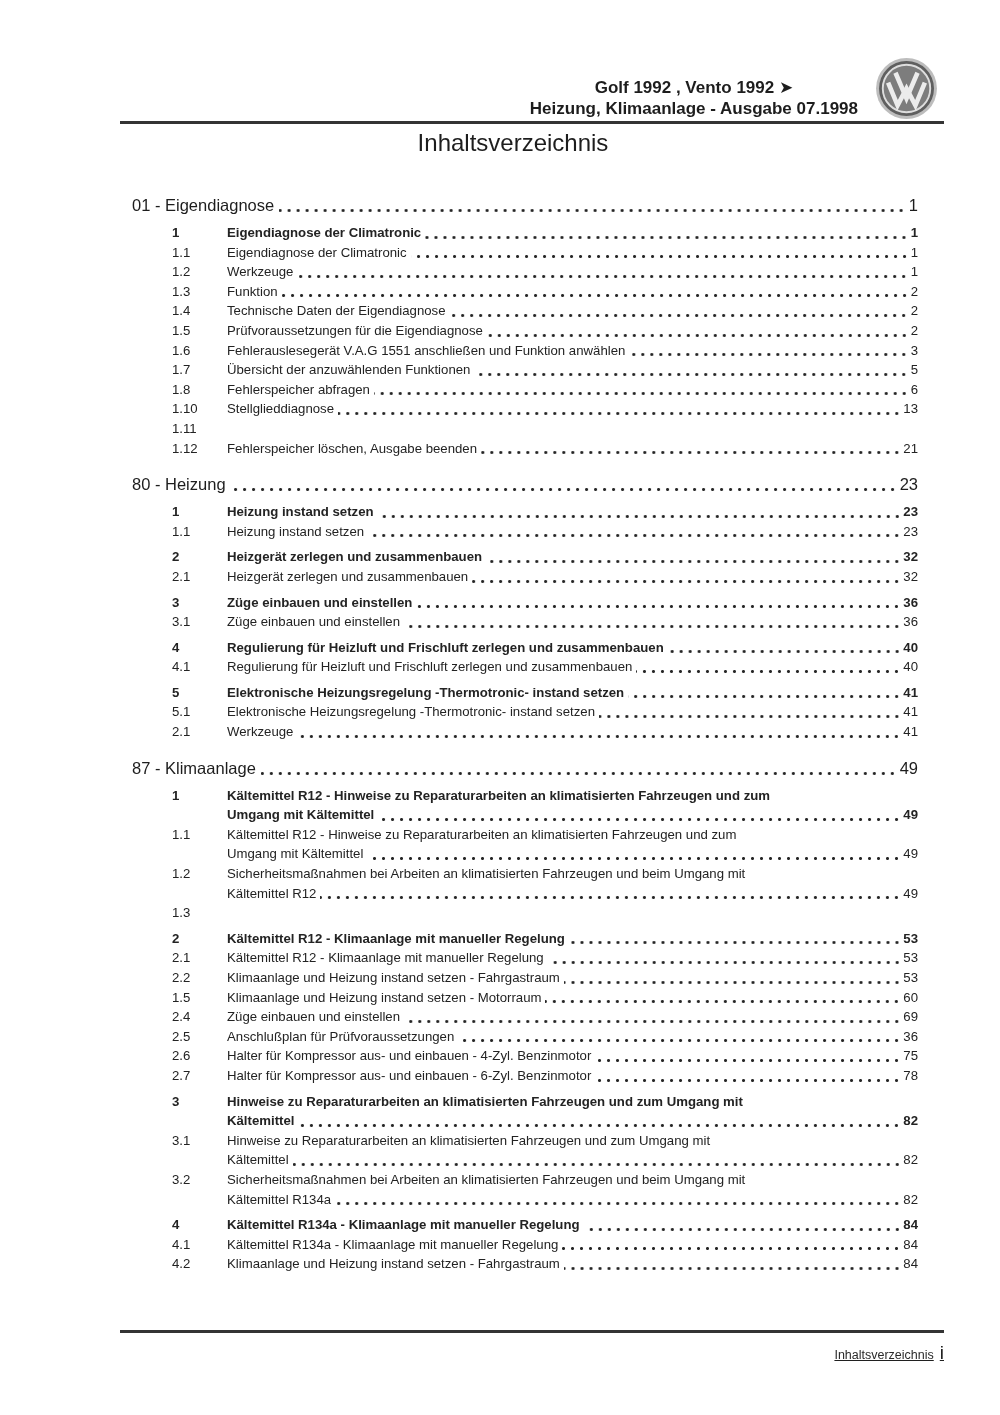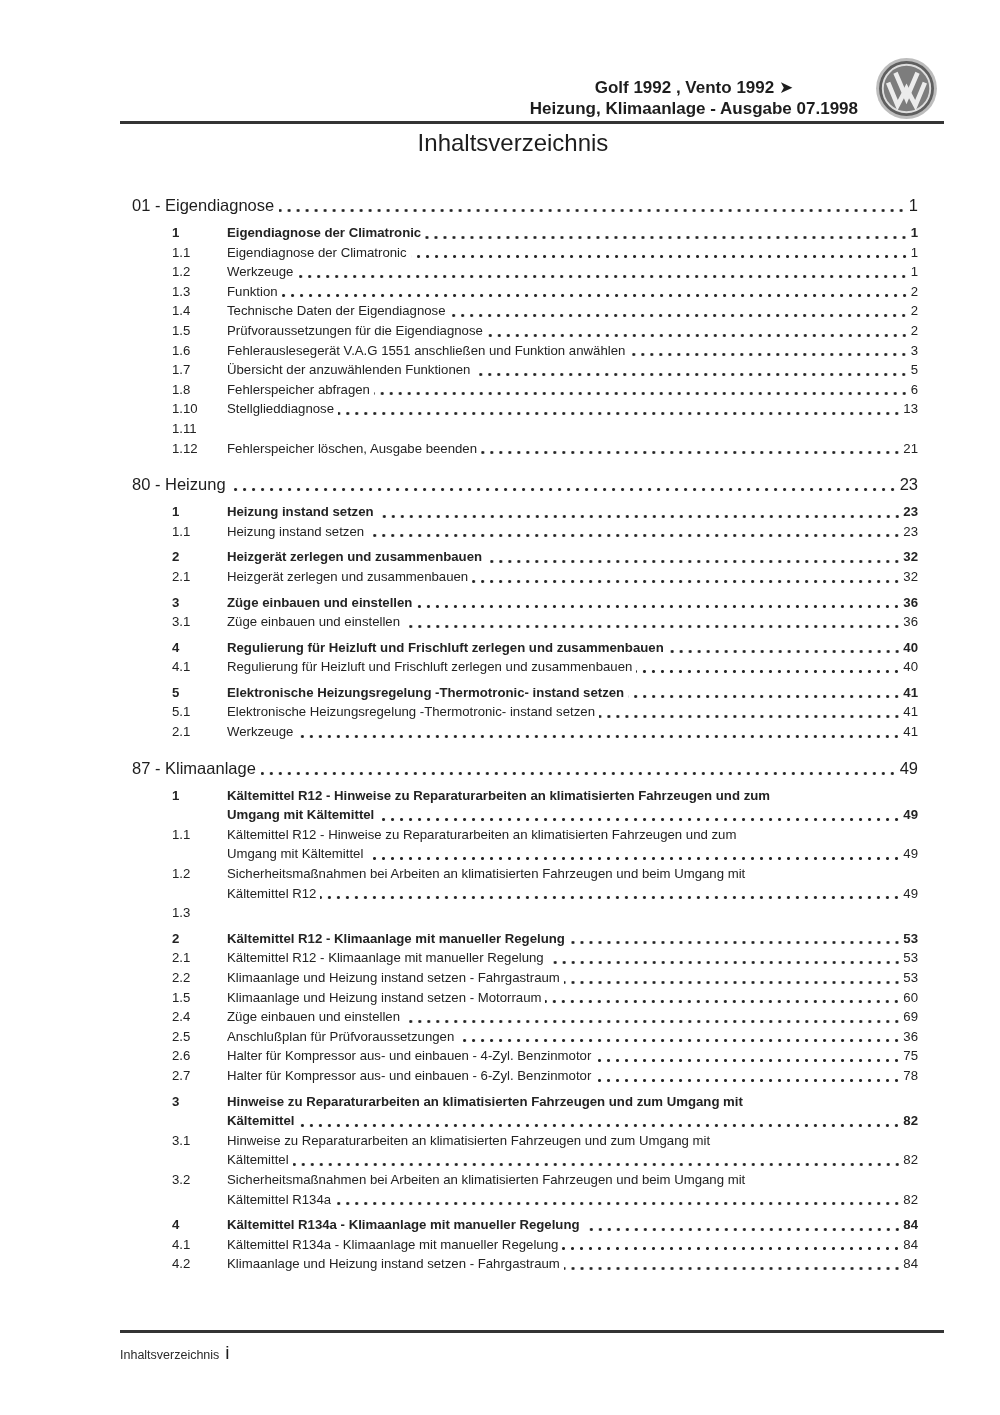--- a/index.html
+++ b/index.html
@@ -55,21 +55,21 @@
     background-size: 9px 5px; background-repeat: repeat-x;
     background-position: right center;
   }
   .sec-head .dots { margin: 0 3px 4px 5px; }
   .page-num { flex: 0 0 auto; white-space: nowrap; }
 
   
   .doc-footer {
     position: absolute; left: 120px; top: 1330px; width: 824px;
     border-top: 3px solid #343434;
-    text-align: left; padding-top: 9px;
+    text-align: right; padding-top: 9px; text-decoration: underline;
   }
   .footer-label { font-size: 12.5px; color: #2a2a2a; }
   .folio { font-size: 19px; color: #1d1d1d; margin-left: 6px; }
 </style>
 </head>
 <body>
 
 <div class="page">
 
   <div class="doc-header">

